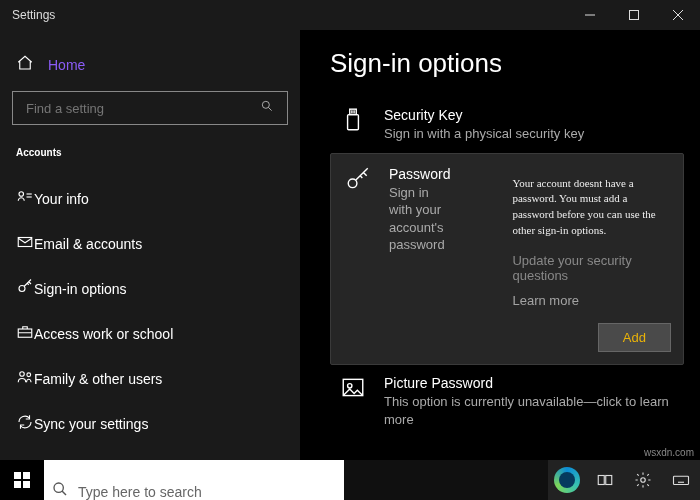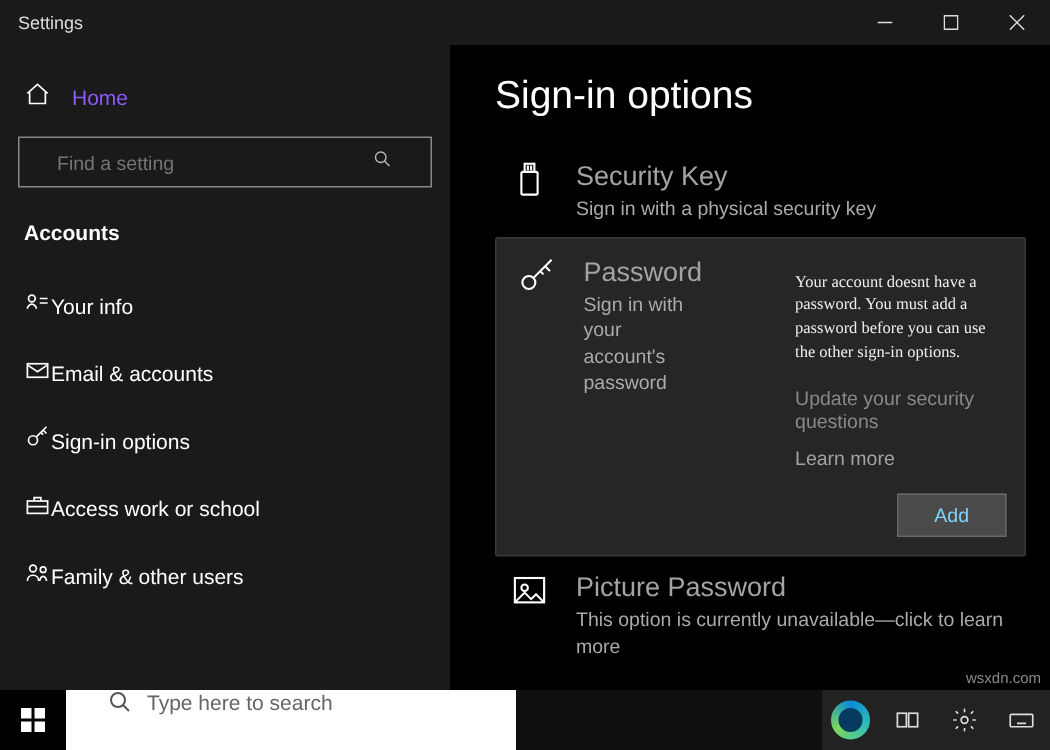--- a/index.html
+++ b/index.html
@@ -7,46 +7,46 @@
   .app { display: flex; flex-direction: column; width: 100%; height: 100%; }
   .titlebar { height: 30px; background: #1a1a1a; display: flex; align-items: center; justify-content: space-between; }
   .titlebar .title { font-size: 12px; padding-left: 12px; color: #ddd; }
   .titlebar .winctrls { display: flex; }
   .titlebar .winbtn { width: 44px; height: 30px; display: flex; align-items: center; justify-content: center; color: #ddd; font-size: 12px; }
   .titlebar .winbtn svg { width: 10px; height: 10px; stroke: #ddd; fill: none; }
   .body { flex: 1; display: flex; min-height: 0; }
   .sidebar { width: 300px; background: #1a1a1a; padding: 14px 0 0 0; display: flex; flex-direction: column; }
   .home { display: flex; align-items: center; gap: 14px; padding: 10px 16px; color: #8b5cf6; font-size: 14px; }
   .home svg { width: 18px; height: 18px; stroke: #fff; fill: none; stroke-width: 1.5; }
-  .searchbox { margin: 6px 12px 14px 12px; height: 34px; border: 1px solid #888; display: flex; align-items: center; justify-content: space-between; padding: 0 25px; }
+  .searchbox { margin: 6px 12px 14px 12px; height: 34px; border: 1px solid #888; display: flex; align-items: center; justify-content: space-between; padding: 0 13px; }
   .searchbox input { background: transparent; border: none; outline: none; color: #bbb; font-size: 13px; width: 90%; }
   .searchbox svg { width: 14px; height: 14px; stroke: #bbb; fill: none; stroke-width: 1.5; }
-  .section-head { font-size: 14px; font-weight: 600; padding: 8px 16px 18px 16px; color: #fff; }
+  .section-head { font-size: 10px; font-weight: 600; padding: 8px 16px 18px 16px; color: #fff; }
   .navitem { display: flex; align-items: center; padding: 12px 16px; font-size: 14px; color: #fff; }
   .navitem svg { width: 18px; height: 18px; stroke: #fff; fill: none; stroke-width: 1.5; flex-shrink: 0; }
   .main { flex: 1; background: #000; padding: 18px 16px 10px 30px; overflow: hidden; }
   .main h1 { font-weight: 300; font-size: 26px; margin-bottom: 18px; }
   .card { display: flex; gap: 16px; padding: 10px 8px; }
   .card.selected { background: #262626; border: 1px solid #3a3a3a; border-radius: 2px; padding: 12px; }
   .card.selected .cardhead { display:flex; gap:16px; }
   .card .cicon { width: 30px; display:flex; justify-content:center; flex-shrink:0; }
   .card .cicon svg { width: 26px; height: 26px; stroke: #fff; fill: none; stroke-width: 1.3; }
   .card .ct { flex:1; }
-  .card .ct .t1 { font-size: 18px; color: #a3a3a3; }
+  .card .ct .t1 { font-size: 14px; color: #ffffff; }
   .card .ct .t2 { font-size: 13px; color: #aaa; margin-top: 2px; line-height: 1.35; }
   .cardbody { margin-left: 46px; margin-top: 10px; }
   .cardbody .msg { font-size: 11px; color: #eee; line-height: 1.45; font-family: Liberation Serif, serif; }
   .cardbody .upd { font-size: 13px; color: #888; margin-top: 14px; }
   .cardbody .learn { font-size: 13px; color: #a3a3a3; margin-top: 10px; display:inline-block; }
   .cardbody .btnrow { display:flex; justify-content:flex-end; margin-top: 14px; }
-  .addbtn { background:#4a4a4a; border:1px solid #666; color:#7dd3fc; font-size:13px; padding:6px 24px; }
+  .addbtn { background:#4a4a4a; border:1px solid #666; color:#eab308; font-size:13px; padding:6px 24px; }
   .taskbar { height: 40px; background:#101010; display:flex; align-items:center; position:relative; }
   .start { width:44px; height:40px; display:flex; align-items:center; justify-content:center; background:#000; }
   .start svg { width:16px; height:16px; fill:#fff; }
-  .tbsearch { flex-shrink:0; width:300px; height:40px; background:#fff; display:flex; align-items:flex-start; gap:10px; padding:0 28px; }
+  .tbsearch { flex-shrink:0; width:300px; height:40px; background:#fff; display:flex; align-items:flex-end; gap:10px; padding:0 8px; }
   .tbsearch svg { width:16px; height:16px; stroke:#555; fill:none; stroke-width:2; }
   .tbsearch span { color:#666; font-size:14px; }
   .tray { position:absolute; right:0; top:0; height:40px; display:flex; align-items:center; background:#222; }
   .tray .trayicon { width:38px; height:40px; display:flex; align-items:center; justify-content:center; }
   .tray svg { width:18px; height:18px; stroke:#ddd; fill:none; stroke-width:1.5; }
   .edge { width:26px; height:26px; border-radius:50%; background: conic-gradient(#0b8cd6,#38c1b1,#7dd65a,#0b8cd6); display:flex; align-items:center; justify-content:center; }
   .edge .inner { width:16px; height:16px; border-radius:50%; background:#063a5e; }
   .watermark { position:absolute; right:6px; bottom:42px; font-size:10px; color:#888; }
 </style>
 </head>
@@ -126,20 +126,27 @@
       </div>
       <div class="navitem">
         <span><svg viewBox="0 0 24 24">
               <circle cx="8" cy="8" r="3"></circle>
               <path d="M3 19c0-3 2-5 5-5s5 2 5 5"></path>
               <circle cx="17" cy="9" r="2.5"></circle>
               <path d="M14 19c0-2 1.5-4 3-4s3 2 3 4"></path>
             </svg></span>
         <span>Family &amp; other users</span>
       </div>
+      <div class="navitem">
+        <span><svg viewBox="0 0 24 24">
+              <path d="M4 12a8 8 0 0 1 14-5M20 12a8 8 0 0 1-14 5"></path>
+              <path d="M18 3v5h-5M6 21v-5h5"></path>
+            </svg></span>
+        <span>Sync your settings</span>
+      </div>
     </div>
 
     <div class="main">
       <h1>Sign-in options</h1>
 
       <div class="card">
         <div class="cicon">
             <svg viewBox="0 0 24 24">
               <rect x="9" y="2" width="6" height="5"></rect>
               <rect x="7" y="7" width="10" height="14" rx="1"></rect>

